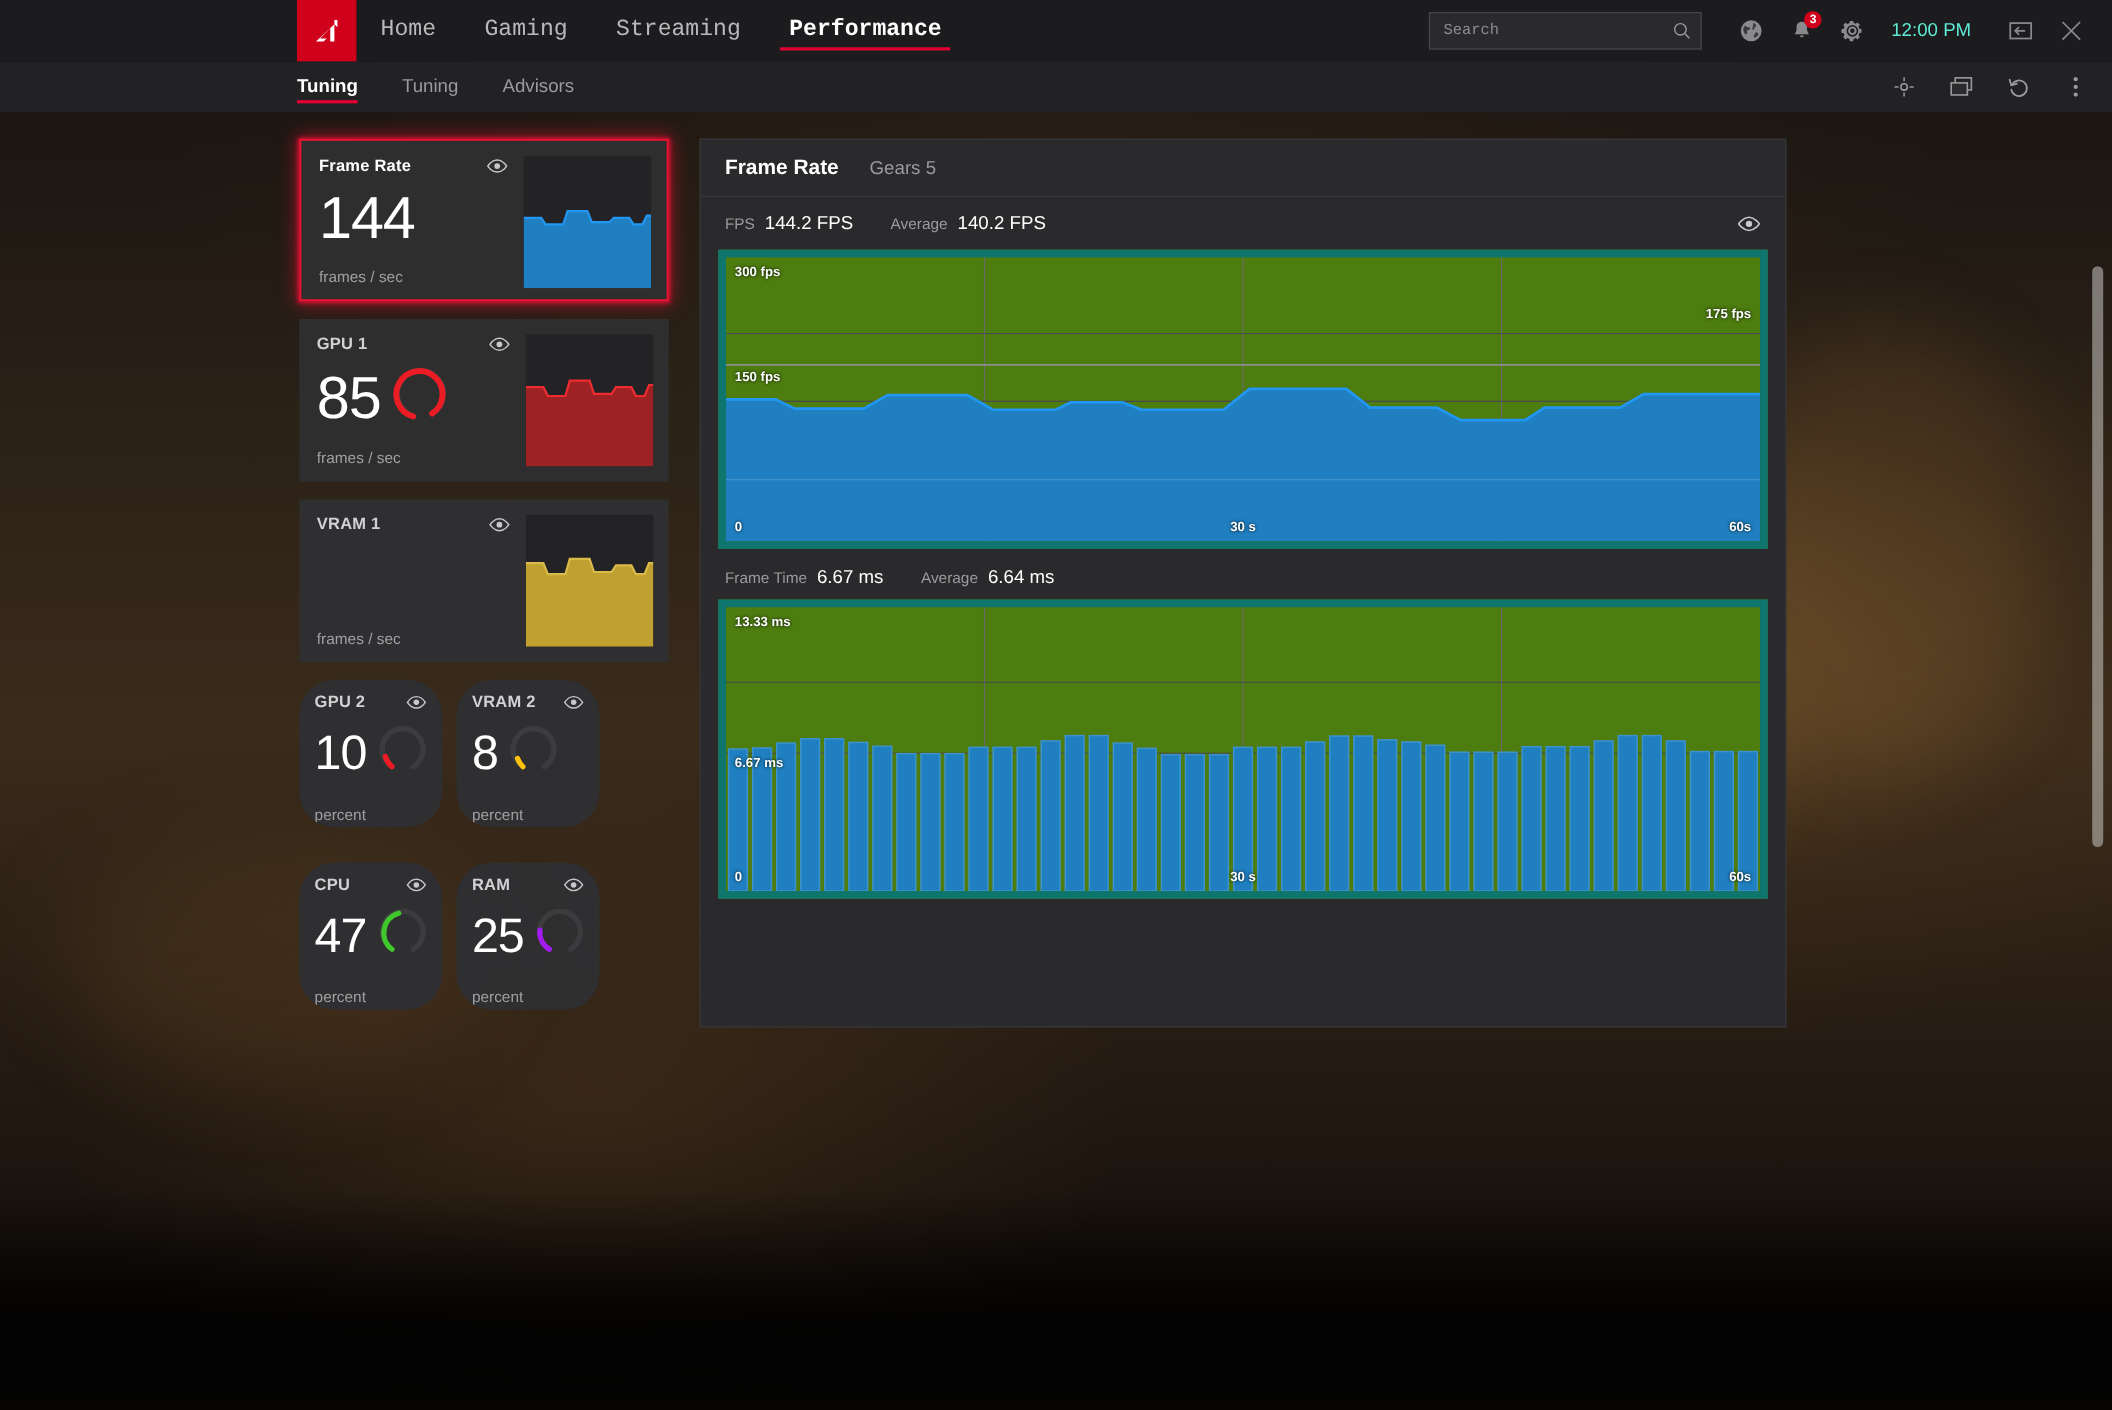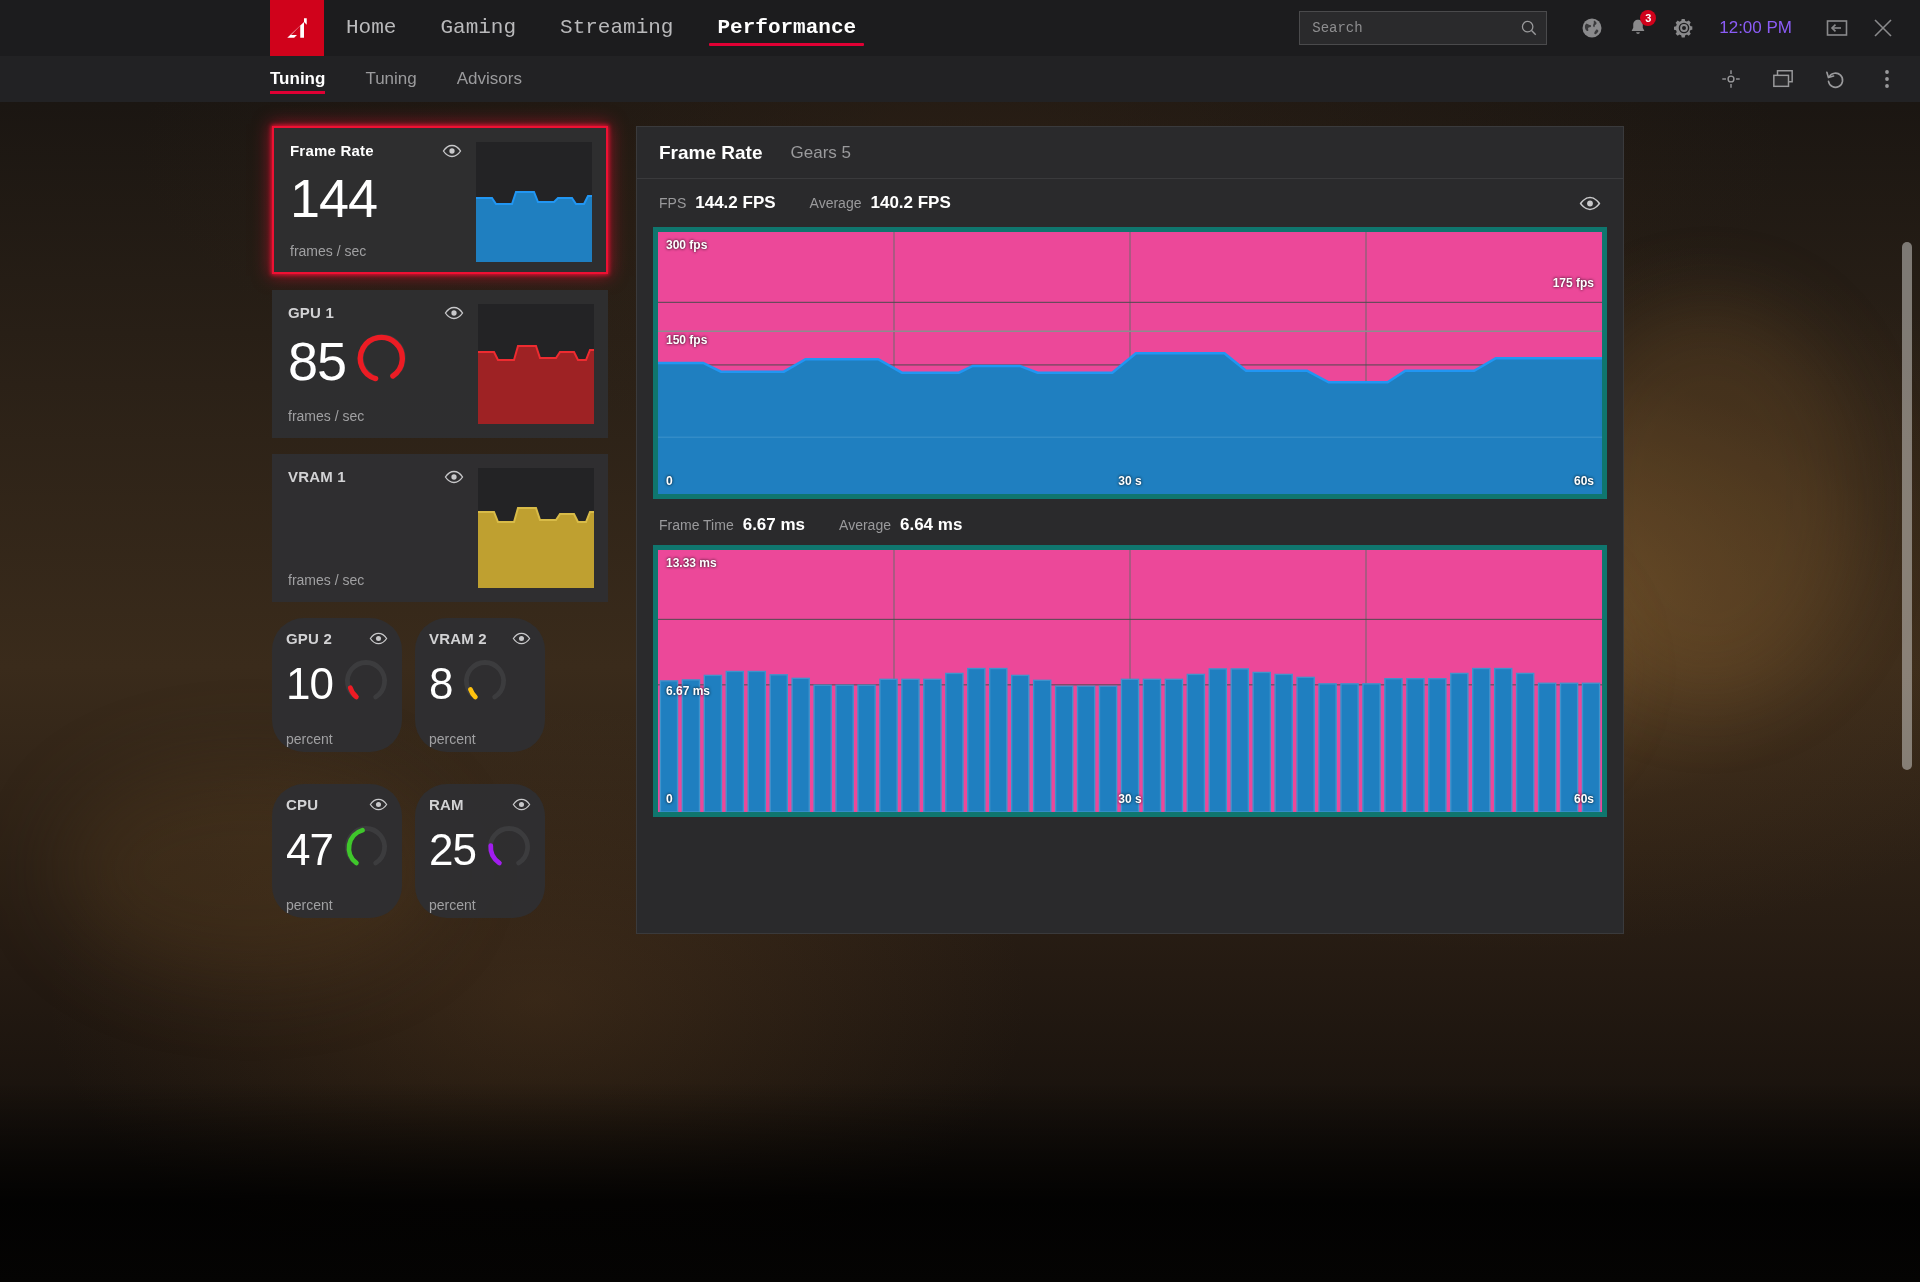--- a/index.html
+++ b/index.html
@@ -78,21 +78,21 @@
   .ticon {
     width: 46px; height: 46px; display:flex; align-items:center; justify-content:center;
     position: relative; cursor: pointer;
   }
   .badge {
     position:absolute; top: 5px; right: 5px;
     min-width: 16px; height: 16px; border-radius: 8px;
     background:#d0021b; color:#fff; font-size: 11px; font-weight:700;
     display:flex; align-items:center; justify-content:center; padding: 0 4px;
   }
-  .clock { color:#8b5cf6; font-size: 17px; margin: 0 22px 0 12px; white-space:nowrap; }
+  .clock { color:#5eead4; font-size: 17px; margin: 0 22px 0 12px; white-space:nowrap; }
 
   
   .subbar {
     position: relative; z-index: 5;
     height: 46px; background: #222224;
     display:flex; align-items:center; padding-left: 270px;
   }
   .subtab {
     position: relative; color: #9b9b9d; font-size: 17px;
     padding: 0 0 0 0; margin-right: 40px; height: 46px; line-height: 46px; cursor:pointer;
@@ -151,26 +151,26 @@
     height: 52px; display:flex; align-items:center; padding: 0 22px;
     border-bottom: 1px solid #3a3a3c;
   }
   .panel-title { color:#fff; font-size: 19px; font-weight: 700; margin-right: 28px; }
   .panel-sub { color:#9a9a9c; font-size: 17px; }
 
   .stats-row {
     height: 48px; display:flex; align-items:center; padding: 0 22px;
   }
   .stat-label { color:#9a9a9c; font-size: 14px; margin-right: 9px; }
-  .stat-value { color:#ffffff; font-size: 17px; font-weight: 700; margin-right: 34px; }
+  .stat-value { color:#ffffff; font-size: 17px; font-weight: 400; margin-right: 34px; }
   .stats-row .eye-right { margin-left:auto; cursor:pointer; display:flex; }
 
   .chart-wrap { padding: 0 16px 0 16px; }
   .chart {
-    position: relative; background:#ec4899; border:5px solid #0f766e;
+    position: relative; background:#4d7c0f; border:7px solid #0f766e;
     height: 272px;
   }
   .chart.bars { height: 272px; }
   .chart svg { display:block; width:100%; height:100%; }
   .axlabel {
     position:absolute; color:#ffffff; font-size: 12px; font-weight:700;
     text-shadow: 0 0 3px #000; pointer-events:none;
   }
 
   .ft-head { padding: 16px 22px 10px 22px; display:flex; align-items:center; }

